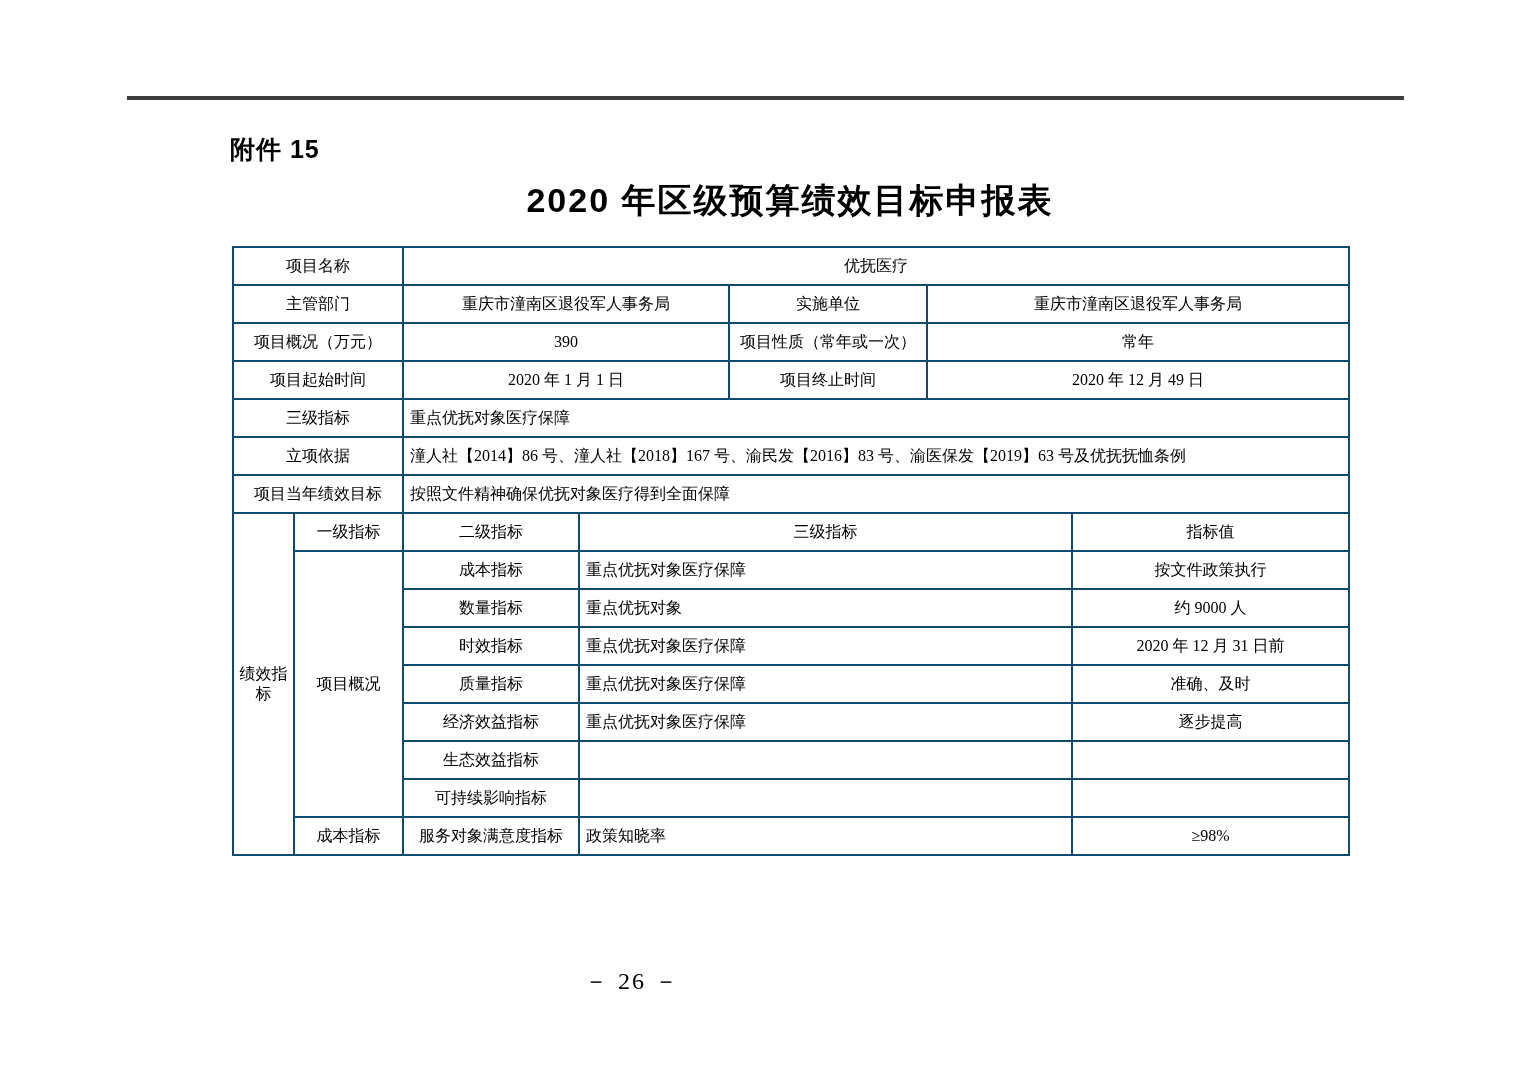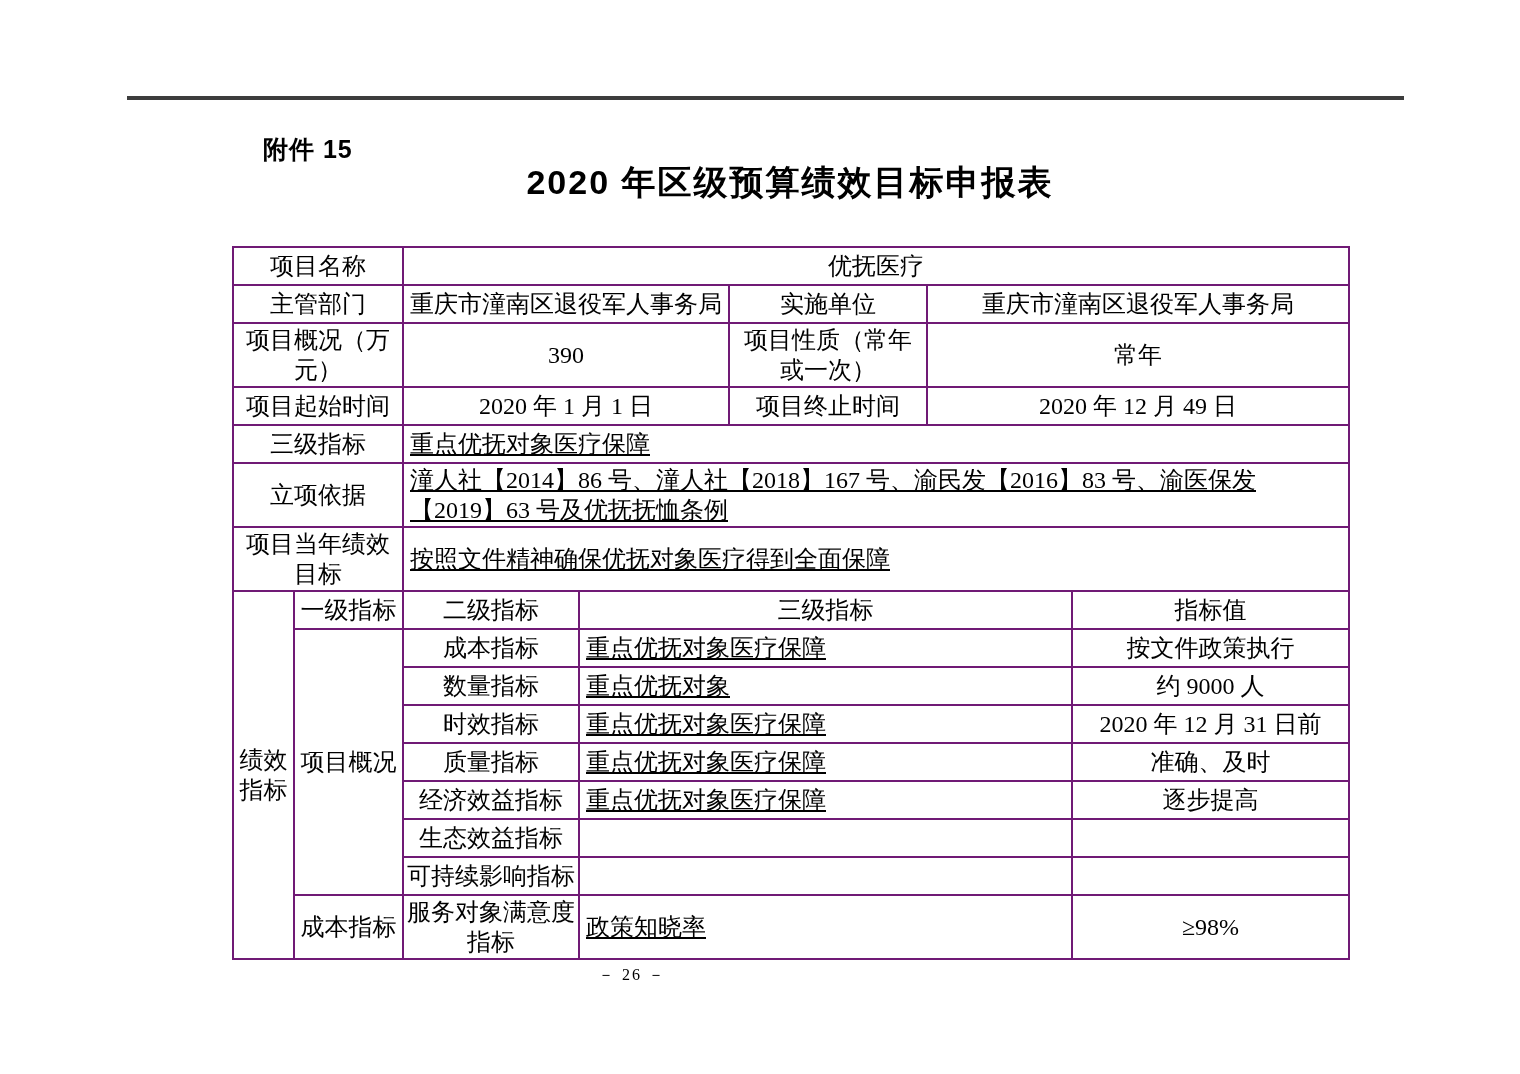--- a/index.html
+++ b/index.html
@@ -22,61 +22,59 @@
     width: 1277px; height: 4px;
     background: #3d3d3d;
   }
   .attachment-label {
     position: absolute;
     left: 230px; top: 132px;
     font-size: 25px; font-weight: bold;
     font-family: "Liberation Sans", "DejaVu Sans", sans-serif;
     line-height: 34px;
     letter-spacing: 1px;
-    margin-left: 33px;
   }
   .doc-title {
     position: absolute;
-    left: 232px; top: 160px;
+    left: 232px; top: 178px;
     width: 1116px;
     text-align: center;
     font-size: 34px; font-weight: bold;
     font-family: "Liberation Sans", "DejaVu Sans", sans-serif;
     line-height: 44px;
     letter-spacing: 2px;
   }
   table.form {
     position: absolute;
     left: 232px; top: 246px;
     width: 1116px;
     border-collapse: collapse;
     table-layout: fixed;
   }
   table.form tr { height: 38px; }
   table.form td {
-    border: 2px solid #701a75;
+    border: 2px solid #0c4a6e;
     text-align: center;
     vertical-align: middle;
-    font-size: 24px;
+    font-size: 16px;
     line-height: 1.25;
     padding: 1px 3px;
     overflow: hidden;
     white-space: normal;
   }
   table.form td.al {
     text-align: left;
     padding-left: 6px;
-    text-decoration: underline;
   }
   .page-number {
     position: absolute;
     left: 0; top: 965px;
     width: 1264px;
     text-align: center;
-    font-size: 16px;
+    font-size: 24px;
     letter-spacing: 2px;
   }
 </style>
 </head>
 <body>
 
 <div class="page">
 
   <div class="top-rule"></div>
 

